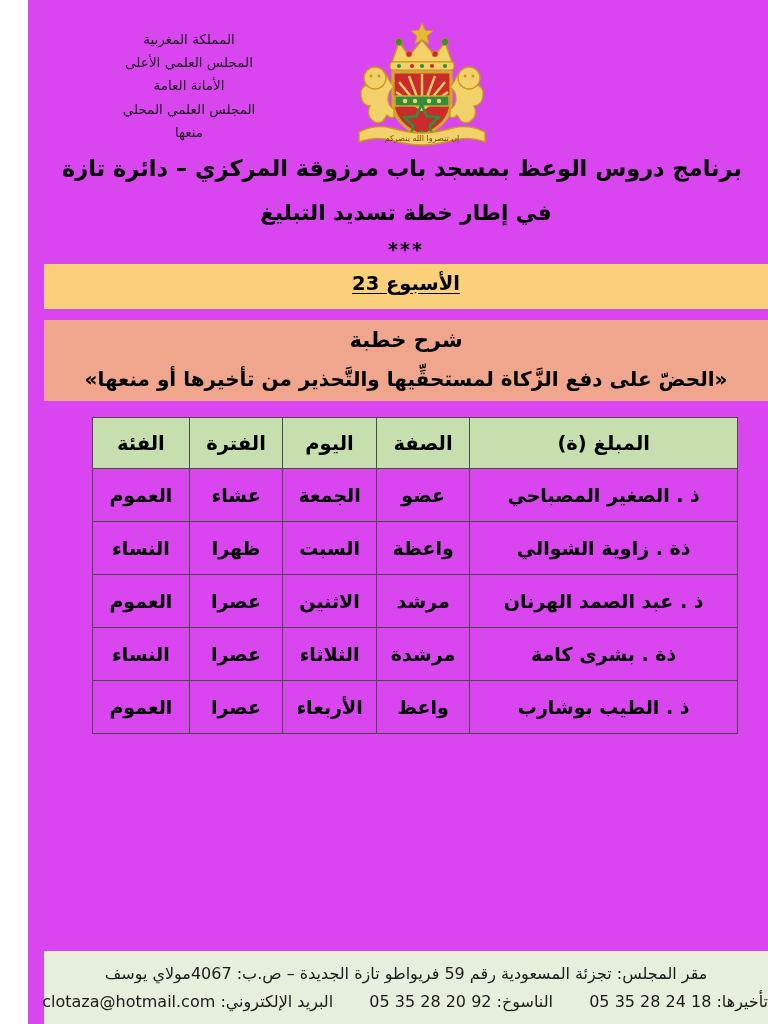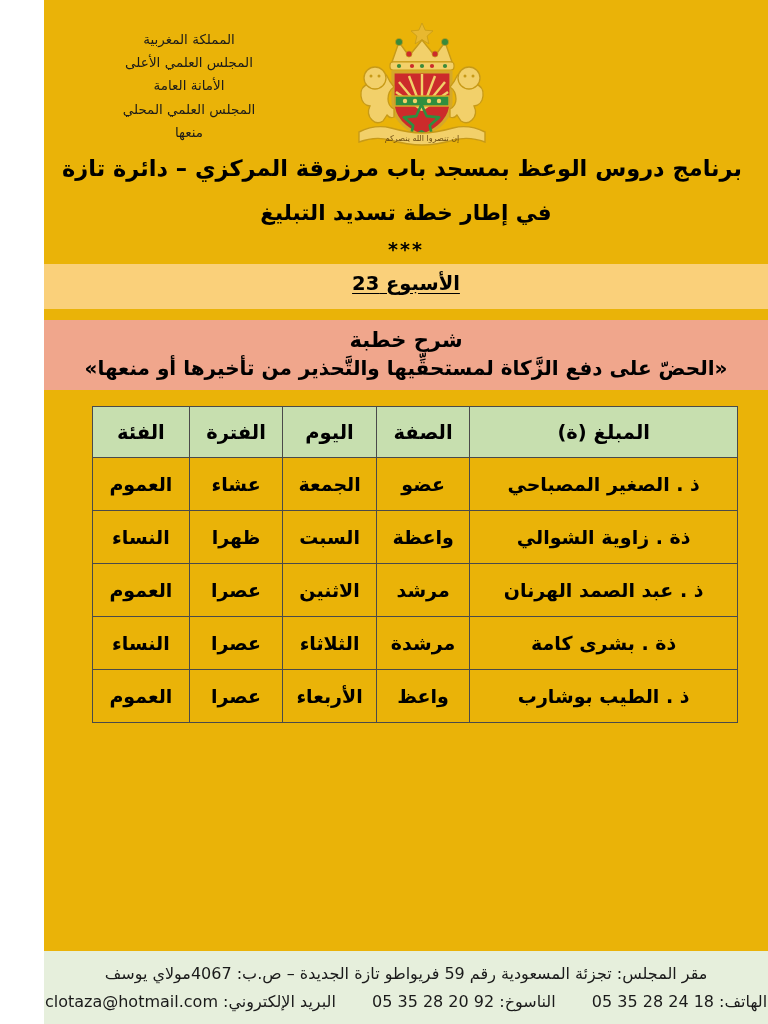--- a/index.html
+++ b/index.html
@@ -16,21 +16,22 @@
     color: #000;
     overflow: hidden;
   }
 
   .page {
     width: 724px;
     height: 1024px;
     position: relative;
     display: flex;
     flex-direction: column;
-    background: #eab308;
+    background: #d946ef;
+    padding-left: 16px;
   }
 
   
   .header {
     display: flex;
     flex-direction: row-reverse;
     align-items: flex-start;
     justify-content: flex-start;
     padding: 18px 0 0 0;
     height: 148px;
@@ -169,21 +170,21 @@
   }
   .khutba-type {
     font-size: 21px;
     font-weight: bold;
     line-height: 1.25;
   }
   .khutba-title {
     font-size: 20px;
     font-weight: bold;
     line-height: 1.3;
-    margin-top: 2px;
+    margin-top: 13px;
     white-space: nowrap;
   }
 
   
   .table-wrap {
     padding: 16px 30px 0 48px;
     flex: 1 1 auto;
   }
   table.sched {
     width: 100%;
@@ -381,21 +382,21 @@
           <td>عصرا</td>
           <td>العموم</td>
         </tr>
       </tbody>
     </table>
   </div>
 
   <div class="footer">
     <div class="footer-line">مقر المجلس: تجزئة المسعودية رقم 59 فريواطو تازة الجديدة – ص.ب: 4067مولاي يوسف</div>
     <div class="footer-line">
-      <span>الهاتف:</span>
+      <span>تأخيرها:</span>
       <span class="ltr">05 35 28 24 18</span>
       <span class="footer-sep"></span>
       <span>الناسوخ:</span>
       <span class="ltr">05 35 28 20 92</span>
       <span class="footer-sep"></span>
       <span>البريد الإلكتروني:</span>
       <span class="ltr">clotaza@hotmail.com</span>
     </div>
   </div>
 

